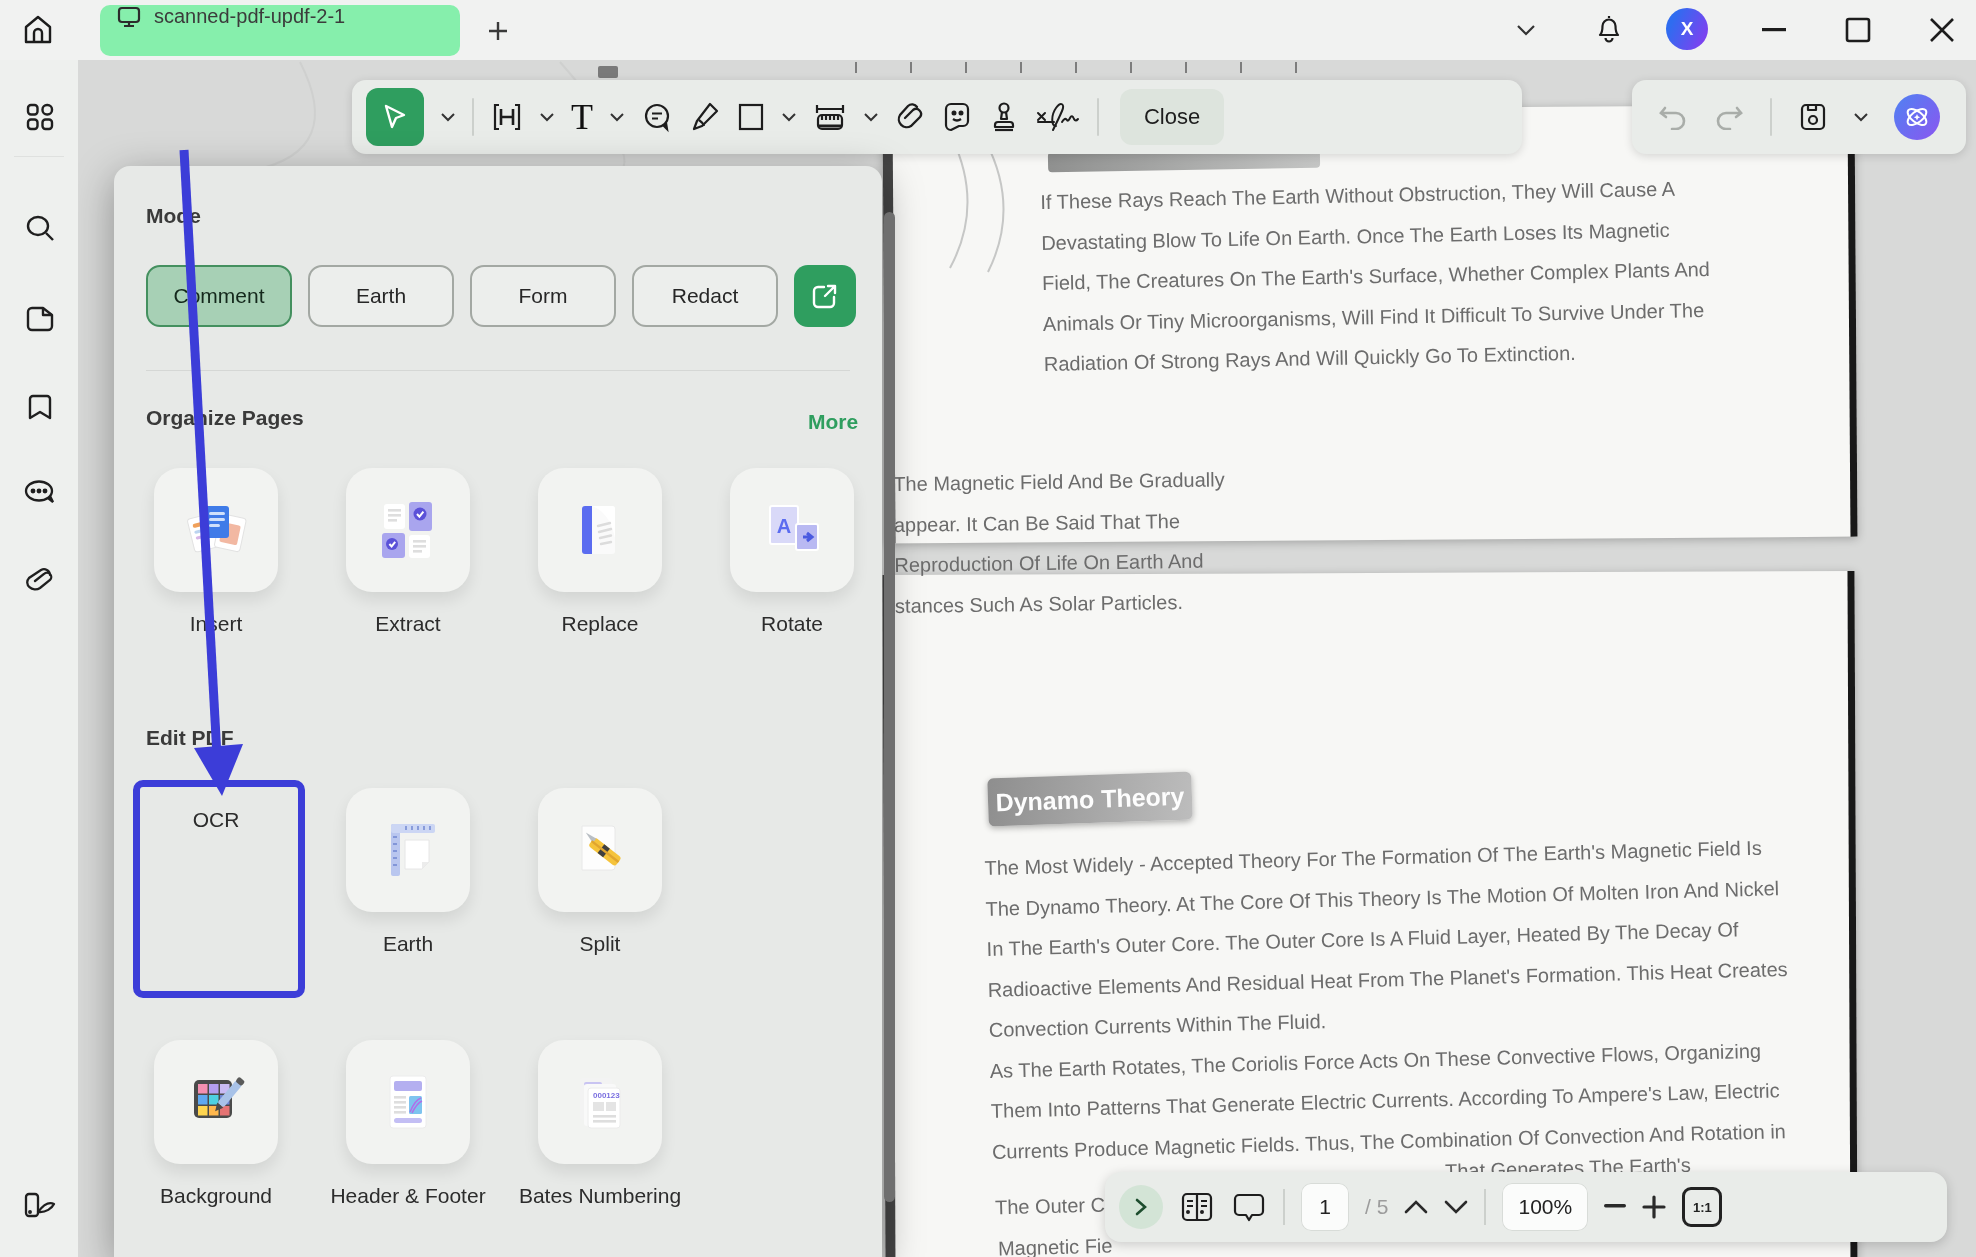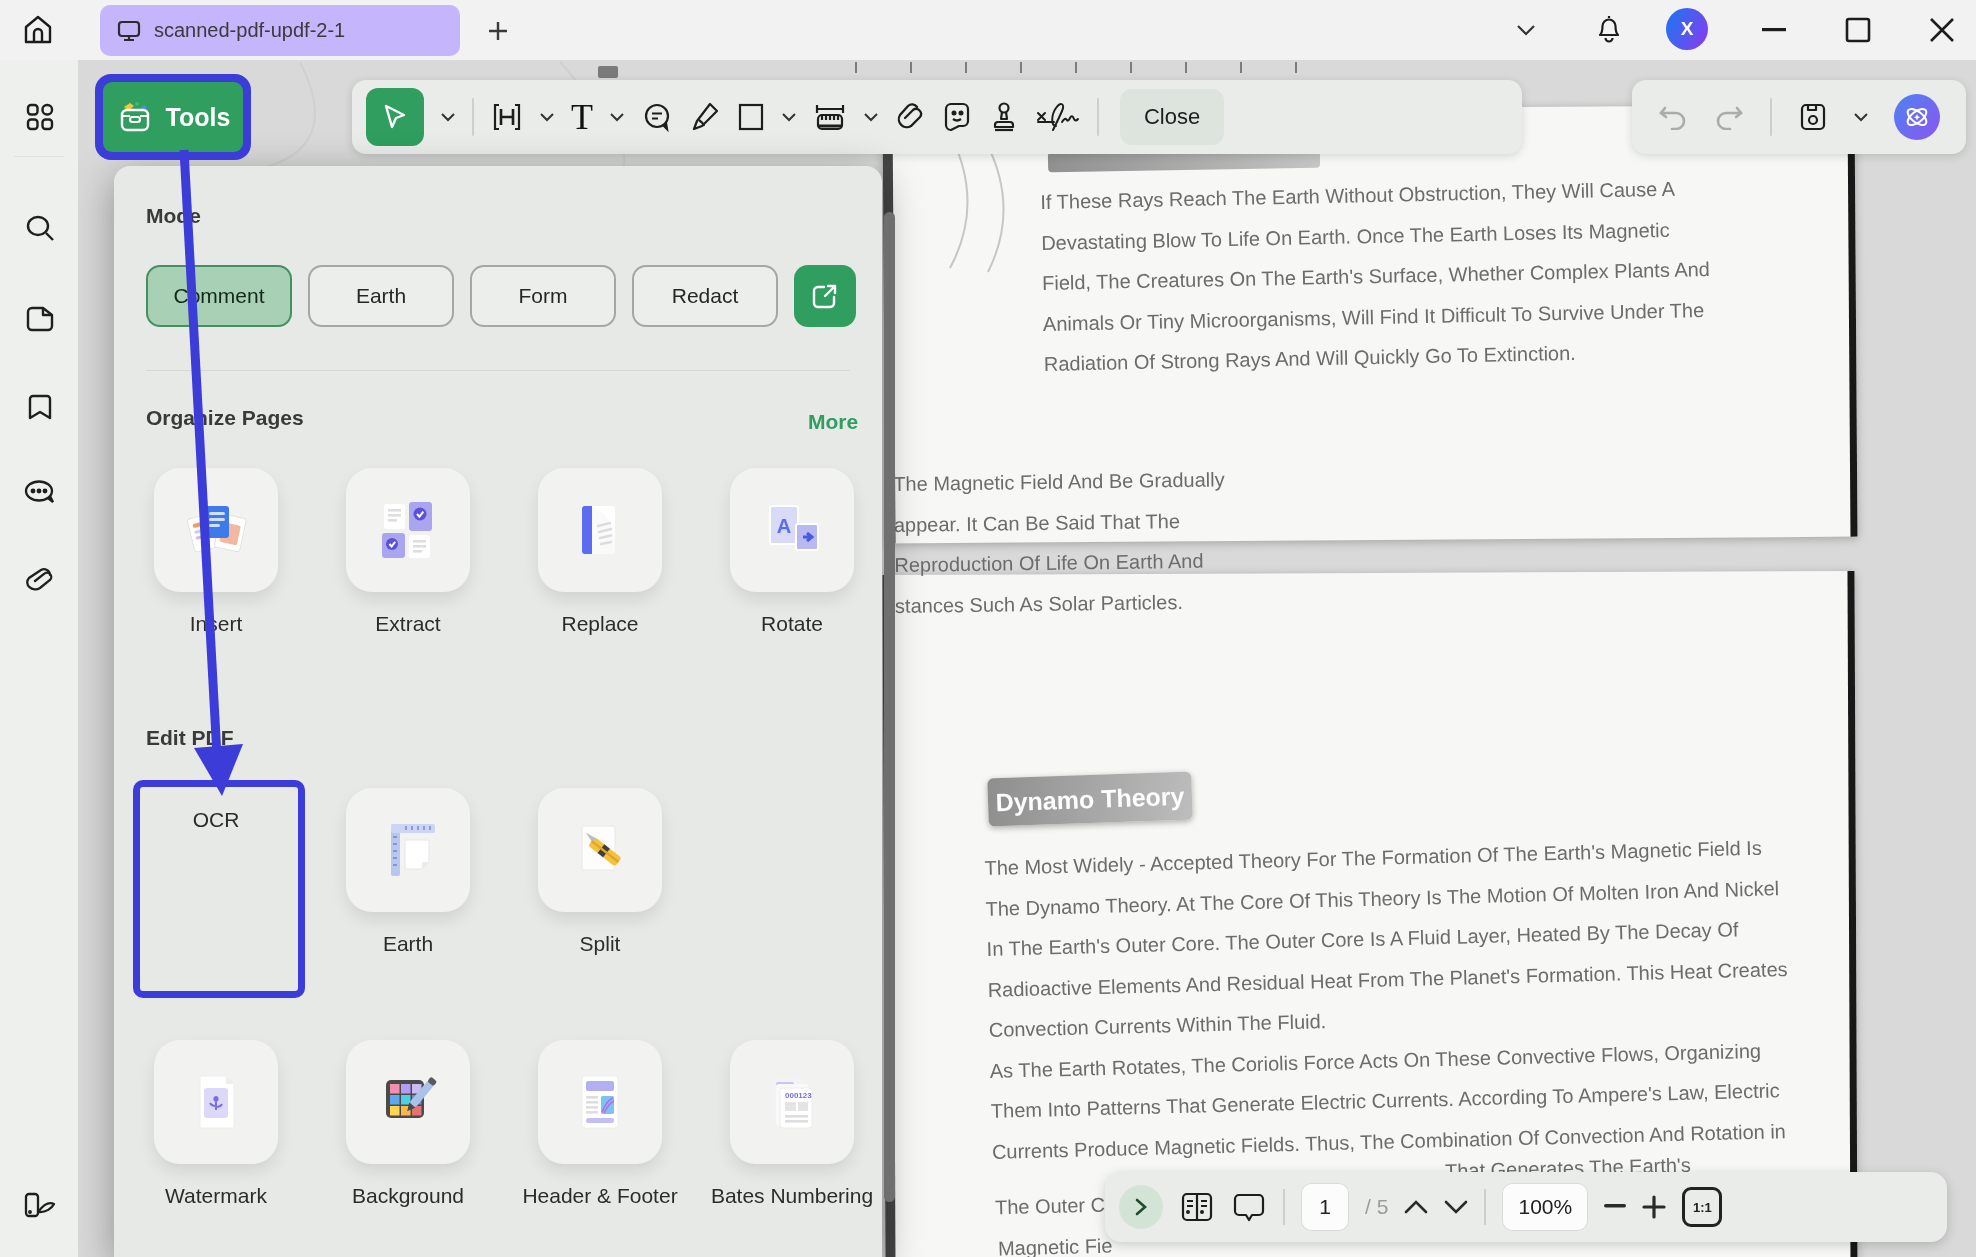--- a/index.html
+++ b/index.html
@@ -9,21 +9,21 @@
     background:#d8d9d8;
     font-family:"Liberation Sans","DejaVu Sans",sans-serif;
     -webkit-font-smoothing:antialiased;
   }
   .abs{position:absolute;}
   svg{display:block;}
 
   
   .topbar{left:0;top:0;width:1976px;height:60px;background:#f1f2f1;z-index:40;}
   .homebtn{left:14px;top:6px;width:48px;height:48px;display:flex;align-items:center;justify-content:center;border-radius:10px;}
-  .tab{left:100px;top:5px;width:360px;height:51px;background:#c4b5fd;border-radius:10px;display:flex;align-items:center;padding:0 16px;gap:12px;}
+  .tab{left:100px;top:5px;width:360px;height:51px;background:#86efac;border-radius:10px;display:flex;align-items:flex-start;padding:0 16px;gap:12px;}
   .tab-title{font-size:20px;color:#3b3b3b;}
   .plusbtn{left:478px;top:12px;width:40px;height:38px;display:flex;align-items:center;justify-content:center;}
   .win-ico{display:flex;align-items:center;justify-content:center;}
   .avatar{left:1666px;top:8px;width:42px;height:42px;border-radius:50%;
     background:linear-gradient(115deg,#2f6cf0 20%,#7b43f0 85%);
     color:#fff;font-size:19px;font-weight:bold;display:flex;align-items:center;justify-content:center;}
 
   
   .sidebar{left:0;top:60px;width:78px;height:1197px;background:#eef0ee;z-index:35;}
   .side-ic{position:absolute;left:23px;width:34px;height:34px;display:flex;align-items:center;justify-content:center;}
@@ -433,35 +433,20 @@
       <span>
         <svg width="30" height="30" viewBox="0 0 30 30" fill="none" stroke="#fff" stroke-width="2">
           <ellipse cx="15" cy="15" rx="11" ry="5.5" transform="rotate(38 15 15)"></ellipse>
           <ellipse cx="15" cy="15" rx="11" ry="5.5" transform="rotate(-38 15 15)"></ellipse>
           <path d="M15 12 l1 2.2 2.2 1 -2.2 1 -1 2.2 -1 -2.2 -2.2 -1 2.2 -1 Z" fill="#fff" stroke="none"></path>
         </svg>
       </span>
     </div>
   </div>
 
-  <div class="abs tools-wrap">
-    <div class="tools-btn">
-      <span>
-        <svg width="40" height="36" viewBox="0 0 40 36">
-          <path d="M8 8 l6 -4 4 3 -6 5 Z" fill="#f5c33b"></path>
-            <circle cx="21" cy="5" r="2" fill="#35c06a"></circle>
-          <path d="M25 8 l4 -2 2 4 -5 2 Z" fill="#4a90e2"></path>
-          <rect x="6" y="11" width="26" height="20" rx="5" fill="none" stroke="#fff" stroke-width="2.4"></rect>
-          <rect x="14" y="18" width="10" height="5" rx="2.5" fill="none" stroke="#fff" stroke-width="2.2"></rect>
-          <path d="M6 17 h8 M24 17 h8" stroke="#fff" stroke-width="2.2"></path>
-        </svg>
-      </span>
-      <span class="tools-label">Tools</span>
-    </div>
-  </div>
 
   <div class="abs panel">
     <div class="sect-title" style="top:38px">Mode</div>
 
     <div class="mode-row">
       <div class="mode-btn active">Comment</div>
       <div class="mode-btn">Earth</div>
       <div class="mode-btn">Form</div>
       <div class="mode-btn">Redact</div>
       <div class="ext-btn">
@@ -587,34 +572,20 @@
               <rect x="18" y="31" width="34" height="2.4" fill="#e0a52f"></rect>
             </g>
           </svg>
         </span>
           </div>
         <div class="tile-lbl">Split</div>
       </div>
     </div>
 
     <div class="tile-row" style="top:874px">
-      <div class="tile">
-        <div class="tile-box">
-            <span>
-          <svg width="52" height="60" viewBox="0 0 52 60">
-            <path d="M10 4 h26 l8 8 v44 h-34 Z" fill="#fff" stroke="#ececec"></path>
-            <path d="M36 4 v8 h8 Z" fill="#efefef"></path>
-            <rect x="14" y="16" width="24" height="30" rx="3" fill="#dcd9f8"></rect>
-            <path d="M26 24 c-3 0 -4 5 0 6 c4 -1 3 -6 0 -6 Z" fill="#7a6fe0"></path>
-            <path d="M26 30 v8 M26 34 c-3 0 -5 -1 -6 -3 M26 35 c3 0 5 -1 6 -3" stroke="#7a6fe0" stroke-width="2" fill="none"></path>
-          </svg>
-        </span>
-          </div>
-        <div class="tile-lbl">Watermark</div>
-      </div>
       <div class="tile">
         <div class="tile-box">
             <span>
           <svg width="60" height="60" viewBox="0 0 60 60">
             <rect x="8" y="8" width="38" height="38" rx="5" fill="#4a4a4a"></rect>
             <rect x="12" y="12" width="9.5" height="9.5" fill="#f48fb1"></rect>
                 <rect x="23" y="12" width="9.5" height="9.5" fill="#b39df0"></rect>
                 <rect x="34" y="12" width="9.5" height="9.5" fill="#c9baf4"></rect>
             <rect x="12" y="23" width="9.5" height="9.5" fill="#5fa8f0"></rect>
                 <rect x="23" y="23" width="9.5" height="9.5" fill="#4dd0e1"></rect>

